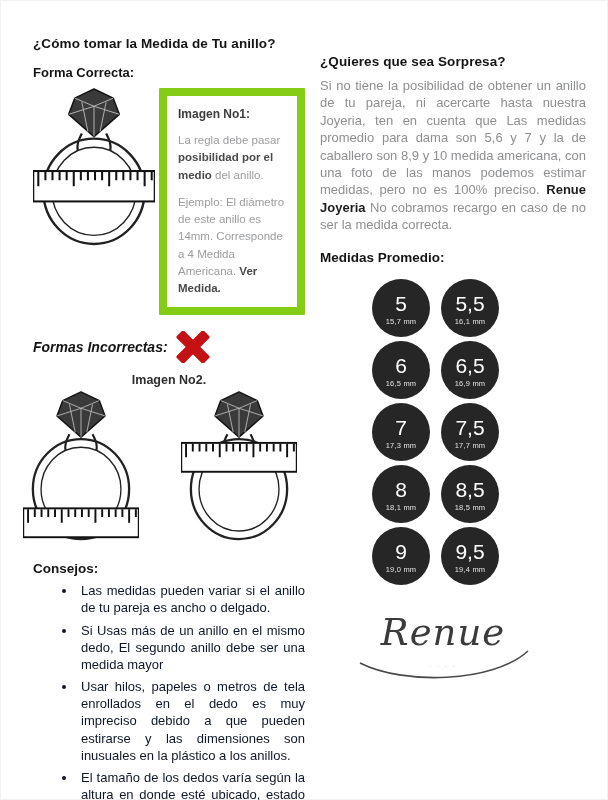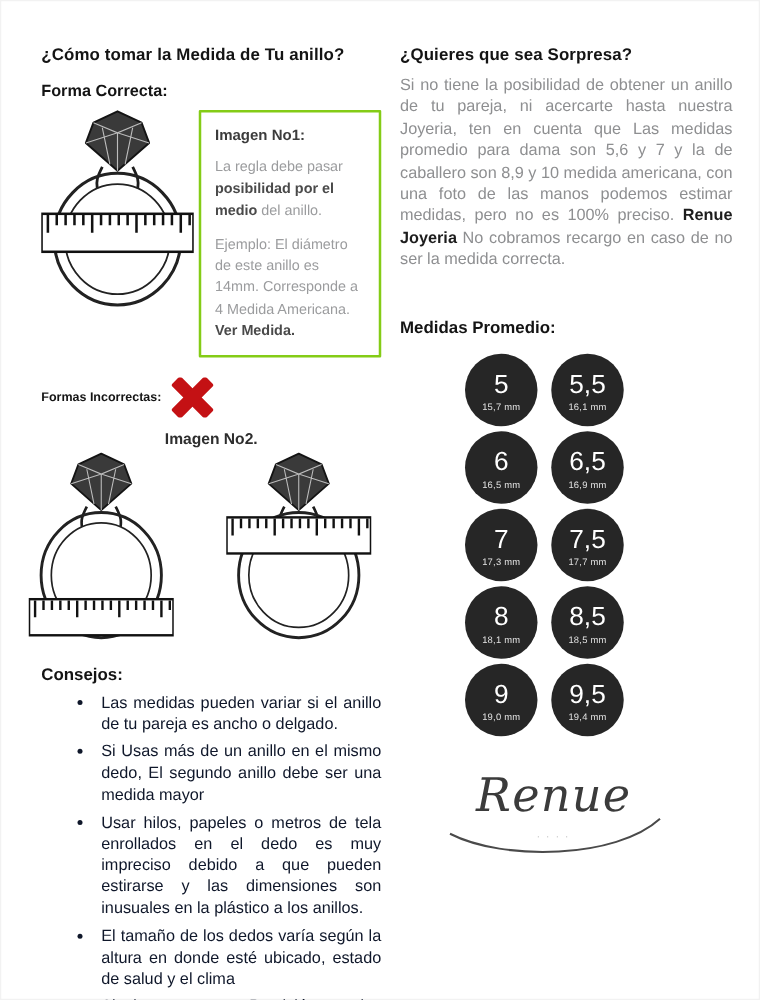--- a/index.html
+++ b/index.html
@@ -6,59 +6,59 @@
   body{
     width:608px;height:800px;position:relative;overflow:hidden;
     background:#ffffff;
     font-family:"Liberation Sans", sans-serif;
     -webkit-font-smoothing:antialiased;
   }
   .page{position:absolute;inset:0;background:#fff;box-shadow:inset 0 0 0 1px #f2f2f2;}
 
   
   .col-left{position:absolute;left:33px;top:36px;width:272px;}
-  .col-right{position:absolute;left:320px;top:36px;width:266px;}
+  .col-right{position:absolute;left:320px;top:54px;width:266px;}
 
   
   .h-main{font-size:13.5px;font-weight:bold;color:#141414;letter-spacing:.1px;margin:0 0 4px 0;}
   .h-sub{font-size:13px;font-weight:bold;color:#141414;margin:14px 0 6px 0;}
   .body-gray{color:#8e8f91;font-size:13px;line-height:1.34;text-align:justify;}
 
   
   .correct-row{display:flex;align-items:flex-start;margin-top:4px;}
   .ring{flex:none;}
   .info-box{
     margin-left:4px;margin-top:2px;width:124px;
-    border:2px solid #84cc16;border-radius:1px;
+    border:8px solid #84cc16;border-radius:1px;
     padding:9px 11px 10px 11px;
     font-size:11.5px;line-height:1.5;color:#9b9c9e;
   }
   .info-box .box-title{font-weight:bold;color:#3c3c3c;font-size:12px;margin-bottom:9px;}
   .info-box p{margin:0 0 10px 0;}
   .info-box p:last-child{margin-bottom:0;}
   .info-box b{color:#4a4a4a;}
 
   
   .incorrect-head{display:flex;align-items:center;gap:8px;margin-top:16px;}
-  .incorrect-head .h-sub{margin:0;font-size:10px;}
+  .incorrect-head .h-sub{margin:0;font-size:14px;font-style:italic;}
   .img2-label{font-size:12.5px;font-weight:bold;color:#2e2e2e;margin:10px 0 2px 0;text-align:center;}
   .wrong-row{display:flex;align-items:flex-start;margin-left:-10px;}
   .wrong-row .ring + .ring{margin-left:42px;}
 
   
   .tips{margin:6px 0 0 0;padding-left:44px;}
   .tips li{
     color:#0f172a;font-size:13px;line-height:1.32;text-align:justify;
     margin-bottom:5px;padding-left:4px;
   }
 
   
   .intro{margin:8px 0 0 0;}
   .intro b{color:#1d1d1d;}
-  .sizes-head{margin-top:38px;}
+  .sizes-head{margin-top:16px;}
 
   .size-grid{
     margin:14px 0 0 52px;width:130px;
     display:grid;grid-template-columns:repeat(2,58px);
     column-gap:11px;row-gap:4px;
   }
   .size-circle{
     width:58px;height:58px;border-radius:50%;
     background:#262626;color:#fff;
     display:flex;flex-direction:column;align-items:center;justify-content:center;

